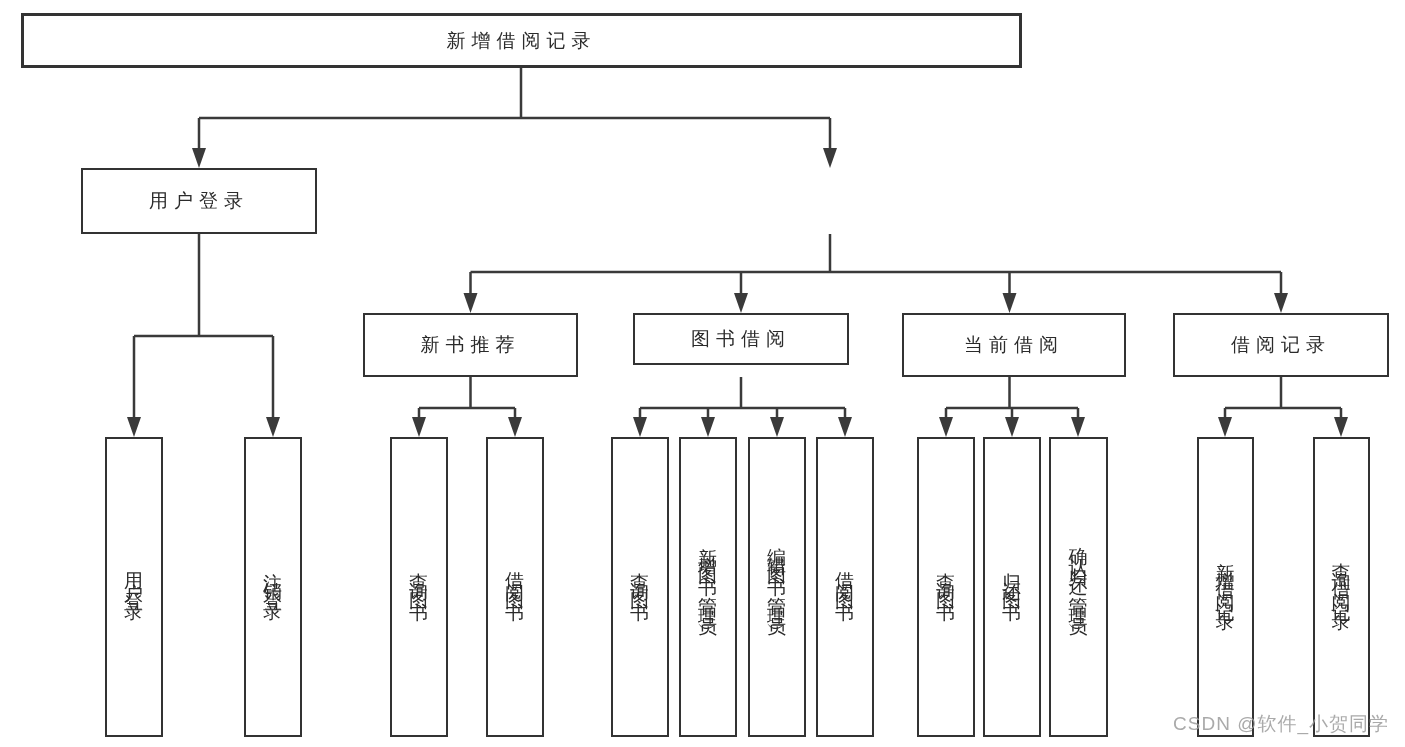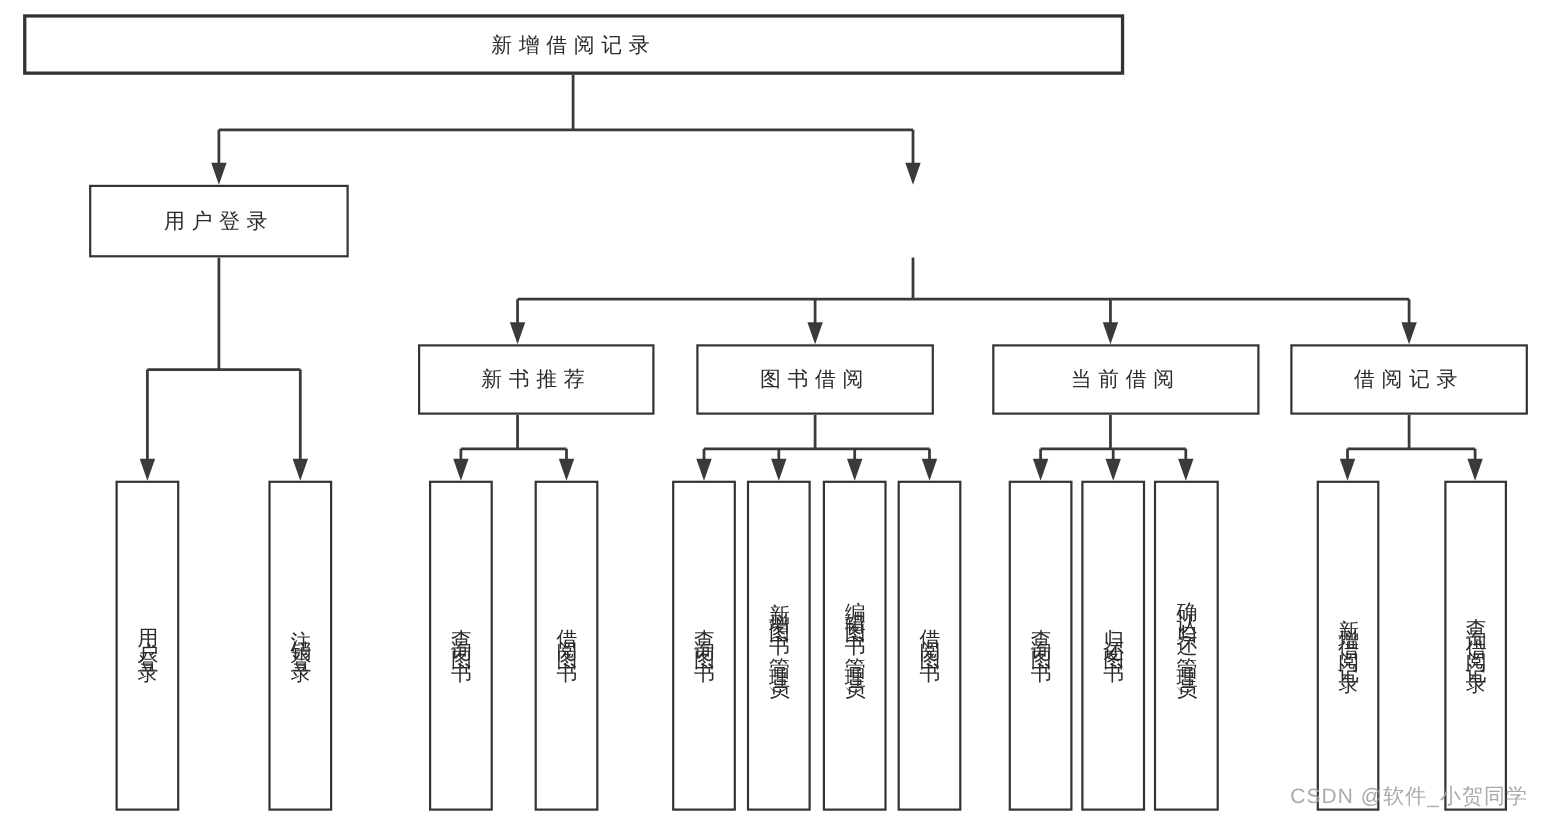--- a/index.html
+++ b/index.html
@@ -71,27 +71,27 @@
   </svg>
 
   <div class="box root" style="left:21px;top:13px;width:1001px;height:55px;">
     <span class="label">新增借阅记录</span>
   </div>
 
   <div class="box" style="left:81px;top:168px;width:236px;height:66px;">
     <span class="label">用户登录</span>
   </div>
 
-  <div class="box" style="left:363px;top:313px;width:215px;height:64px;margin-left:17px;">
+  <div class="box" style="left:363px;top:313px;width:215px;height:64px;">
     <span class="label">新书推荐</span>
   </div>
-  <div class="box" style="left:633px;top:313px;width:216px;height:64px;">
+  <div class="box" style="left:633px;top:313px;width:216px;height:52px;">
     <span class="label">图书借阅</span>
   </div>
-  <div class="box" style="left:902px;top:313px;width:243px;height:64px;">
+  <div class="box" style="left:902px;top:313px;width:224px;height:64px;">
     <span class="label">当前借阅</span>
   </div>
   <div class="box" style="left:1173px;top:313px;width:216px;height:64px;">
     <span class="label">借阅记录</span>
   </div>
 
   <div class="box v" style="left:105px;top:437px;width:58px;height:300px;">
     <span class="label">用户登录</span>
   </div>
   <div class="box v" style="left:244px;top:437px;width:58px;height:300px;">

